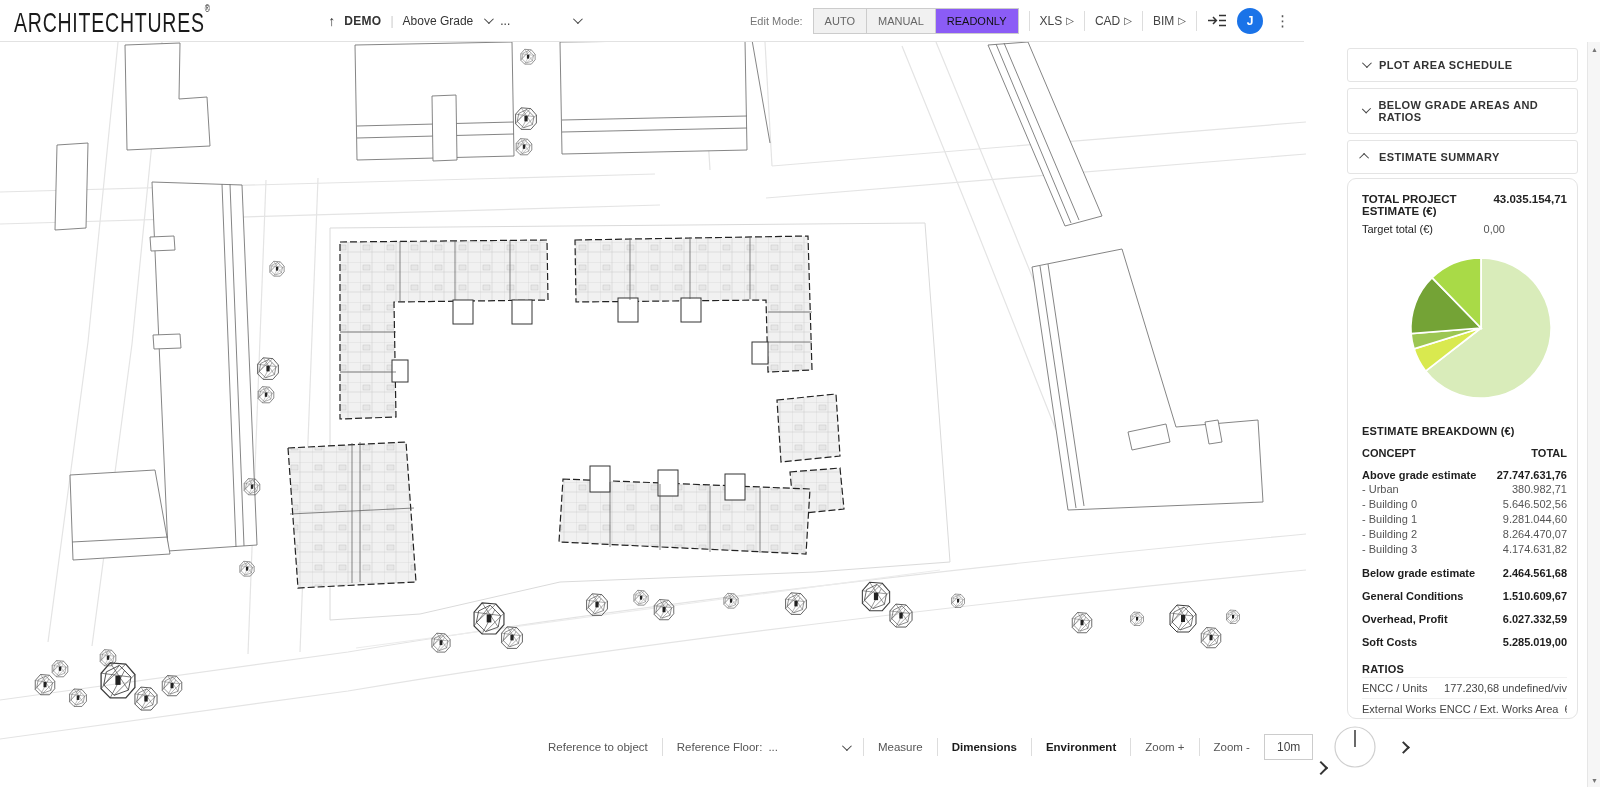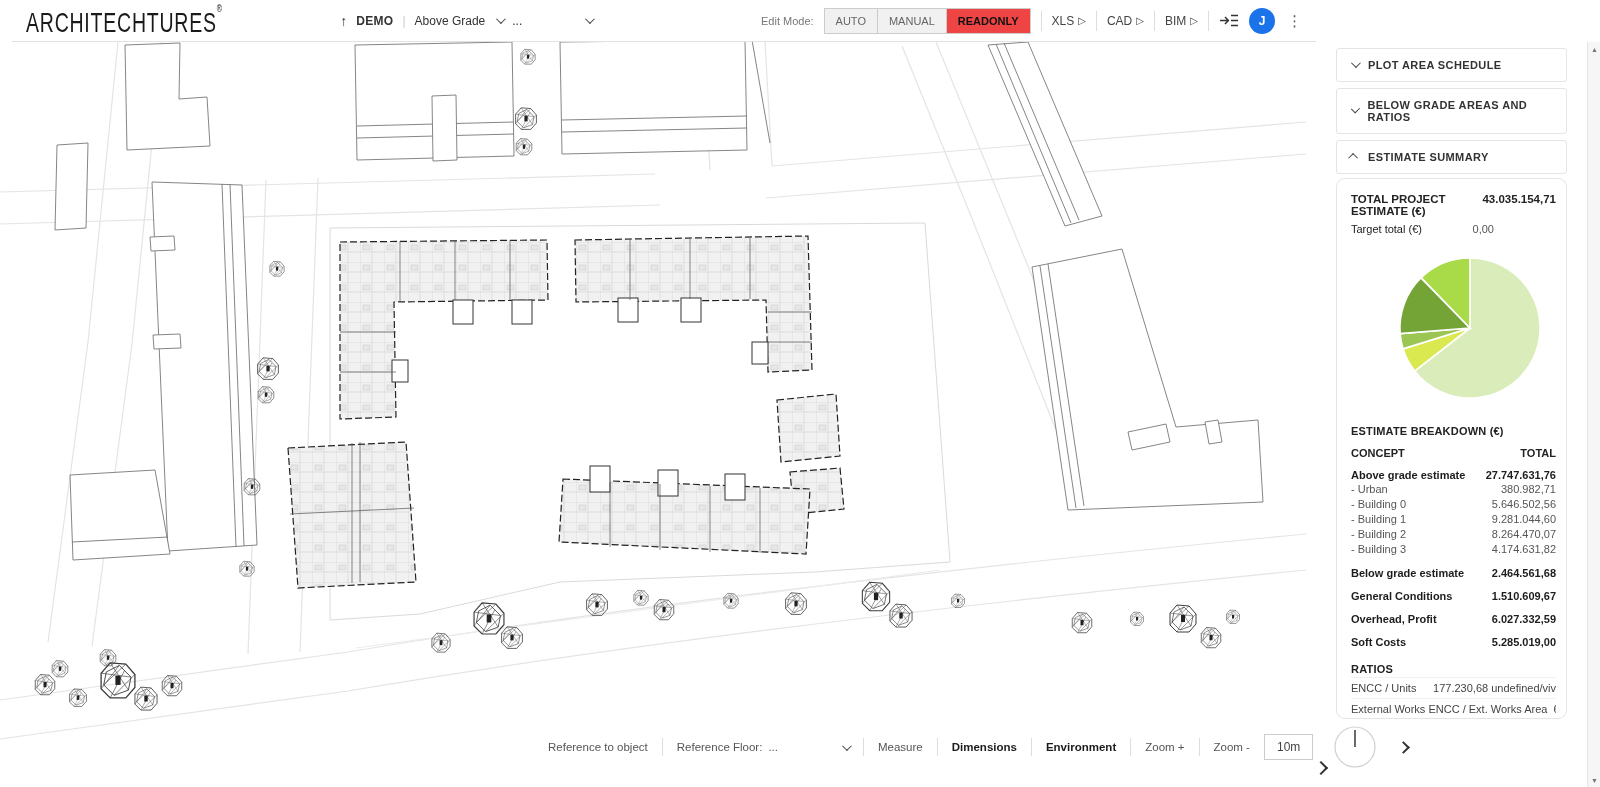--- a/index.html
+++ b/index.html
@@ -1,21 +1,21 @@
 <!DOCTYPE html>
 <html><head>
 <meta charset="utf-8">
 <style>
   * { margin:0; padding:0; box-sizing:border-box; }
   html,body { width:1600px; height:787px; overflow:hidden; background:#fff;
     font-family:"Liberation Sans", sans-serif; color:#222; }
   .app { position:relative; width:1600px; height:787px; }
 
   
-  header { position:absolute; top:0; left:12px; width:1304px; height:42px;
+  header { position:absolute; top:0; left:0; width:1304px; height:42px;
     background:#fff; border-bottom:1px solid #e2e2e2; display:flex; align-items:center; z-index:30; }
   .logo { margin-left:14px; font-size:25px; letter-spacing:1px; color:#1a1a1a;
     transform:scale(.78,1.12); transform-origin:left center; white-space:nowrap; font-weight:400; }
   .logo sup { font-size:9px; vertical-align:18px; }
   .tabs { display:flex; align-self:flex-end; margin-left:78px; height:40px; }
   .tab { height:40px; min-width:71px; padding:0 16px; display:flex; align-items:center; justify-content:center;
     border:1px solid #e0e0e0; margin-right:-1px; background:#f7f7f7; color:#666;
     font-size:11px; letter-spacing:.6px; cursor:pointer; }
   .tab.active { background:#fff; border-bottom:1px solid #fff; color:#111; font-weight:bold; }
   .proj { display:flex; align-items:center; margin-left:62px; gap:9px; font-size:12px; color:#333; }
@@ -24,21 +24,21 @@
   .vsep { color:#ccc; font-size:12px; }
   .chev { display:inline-block; width:7px; height:7px; border-right:1.6px solid #444; border-bottom:1.6px solid #444;
     transform:rotate(45deg) translateY(-2px); margin-left:2px; }
   .chev.up { transform:rotate(-135deg) translateY(-2px); }
   .proj .far-chev { margin-left:54px; }
   .right-controls { margin-left:auto; display:flex; align-items:center; gap:10px; padding-right:12px; }
   .em-label { font-size:11px; color:#777; }
   .seg { display:flex; border:1px solid #ccc; }
   .seg div { padding:6px 11px; font-size:11px; color:#666; background:#f1f1f1; border-right:1px solid #ccc; cursor:pointer;text-align:center; }
   .seg div:last-child { border-right:none; }
-  .seg div.sel { background:#ef4444; color:#111; font-weight:bold; }
+  .seg div.sel { background:#8b5cf6; color:#111; font-weight:normal; }
   .hsep { width:1px; height:20px; background:#ddd; }
   .export { font-size:12px; color:#444; display:flex; align-items:center; gap:4px; cursor:pointer; }
   .export .tri { font-size:10px; color:#444; }
   .panel-icon { display:flex; align-items:center; cursor:pointer; color:#333; font-size:13px; letter-spacing:-1px; }
   .avatar { width:26px; height:26px; border-radius:50%; background:#1a73e8; color:#fff; font-size:12px;
     font-weight:bold; display:flex; align-items:center; justify-content:center; cursor:pointer; }
   .kebab { font-size:15px; color:#555; cursor:pointer; padding:0 2px; }
 
   
   .canvas { position:absolute; top:42px; left:0; width:1306px; height:745px; background:#fff; overflow:hidden; }
@@ -51,21 +51,21 @@
   .toolbar .bold { color:#1b1b1b; font-weight:bold; }
   .toolbar .item { cursor:pointer; }
   .reffloor { display:flex; align-items:center; gap:6px; cursor:pointer; }
   .reffloor .gap { width:50px; }
   .scalebtn { border:1px solid #ccc; background:#fff; padding:5px 12px; font-size:12px; color:#444; cursor:pointer; }
   .compass { margin-left:6px; cursor:pointer; }
   .next-chev { margin-left:8px; width:9px; height:9px; border-right:2px solid #333; border-bottom:2px solid #333;
     transform:rotate(-45deg); cursor:pointer; }
 
   
-  aside { position:absolute; top:42px; right:24px; width:262px; bottom:0; z-index:25; }
+  aside { position:absolute; top:42px; right:13px; width:262px; bottom:0; z-index:25; }
   .spanel { background:#fff; border:1px solid #e4e4e4; border-radius:3px; margin:6px 9px 4px 22px; }
   .spanel-h { display:flex; align-items:center; gap:10px; padding:10px 12px; cursor:pointer; }
   .spanel-h .t { font-size:11px; font-weight:bold; color:#333; letter-spacing:.4px; }
   .spanel-h .chev { margin-top:-2px; }
   .scontent { background:#fff; border:1px solid #e4e4e4; border-radius:9px; margin:4px 9px 0 22px;
     height:541px; overflow:hidden; padding:14px 10px 6px 14px; }
   .row2 { display:flex; justify-content:space-between; font-size:11px; }
   .row2 .lab { color:#222; }
   .total-row { font-weight:bold; font-size:11.5px; margin-bottom:6px; }
   .target-row { color:#555; margin-bottom:4px; }

